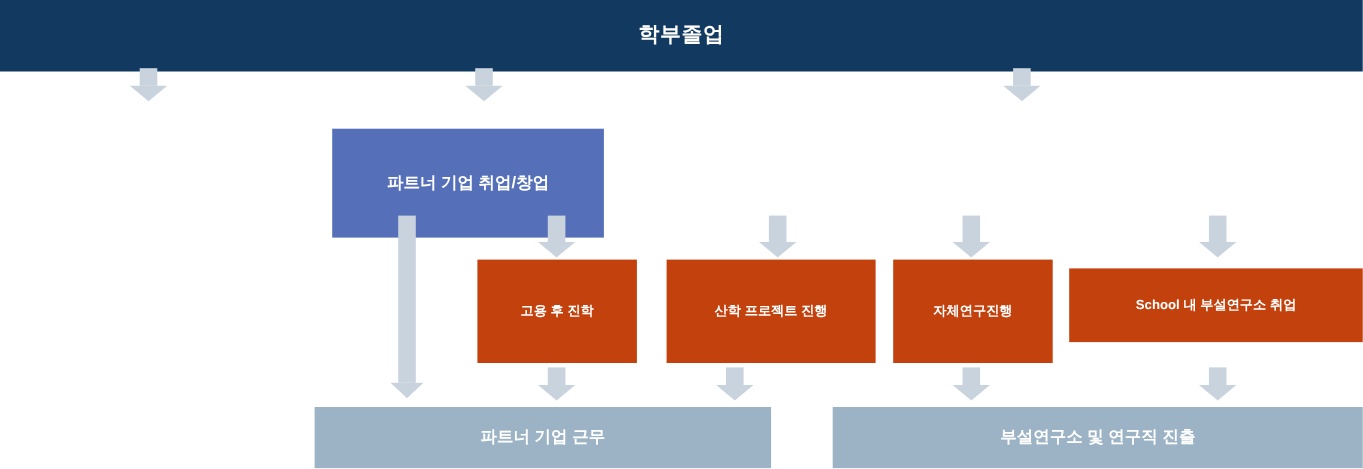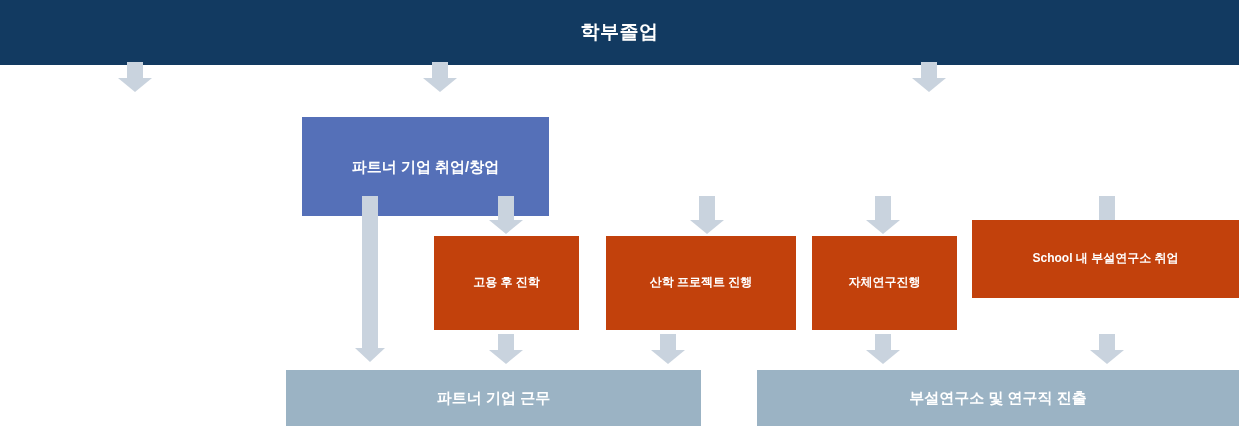--- a/index.html
+++ b/index.html
@@ -135,21 +135,21 @@
     <div class="shaft" style="height:24px;"></div>
     <div class="head" style="top:24px;"></div>
   </div>
 
   <div class="box lvl2-box" style="left:434px; top:236px; width:145px; height:94px;">고용 후 진학</div>
 
   <div class="box lvl2-box" style="left:606px; top:236px; width:190px; height:94px;">산학 프로젝트 진행</div>
 
   <div class="box lvl2-box" style="left:812px; top:236px; width:145px; height:94px;">자체연구진행</div>
 
-  <div class="box lvl2-box" style="left:972px; top:220px; width:267px; height:78px;">School 내 부설연구소 취업</div>
+  <div class="box lvl2-box" style="left:972px; top:244px; width:267px; height:67px;">School 내 부설연구소 취업</div>
 
   <div class="arrow" style="left:489px; top:334px; height:30px;">
     <div class="shaft" style="height:16px;"></div>
     <div class="head" style="top:16px;"></div>
   </div>
   <div class="arrow" style="left:651px; top:334px; height:30px;">
     <div class="shaft" style="height:16px;"></div>
     <div class="head" style="top:16px;"></div>
   </div>
   <div class="arrow" style="left:866px; top:334px; height:30px;">

